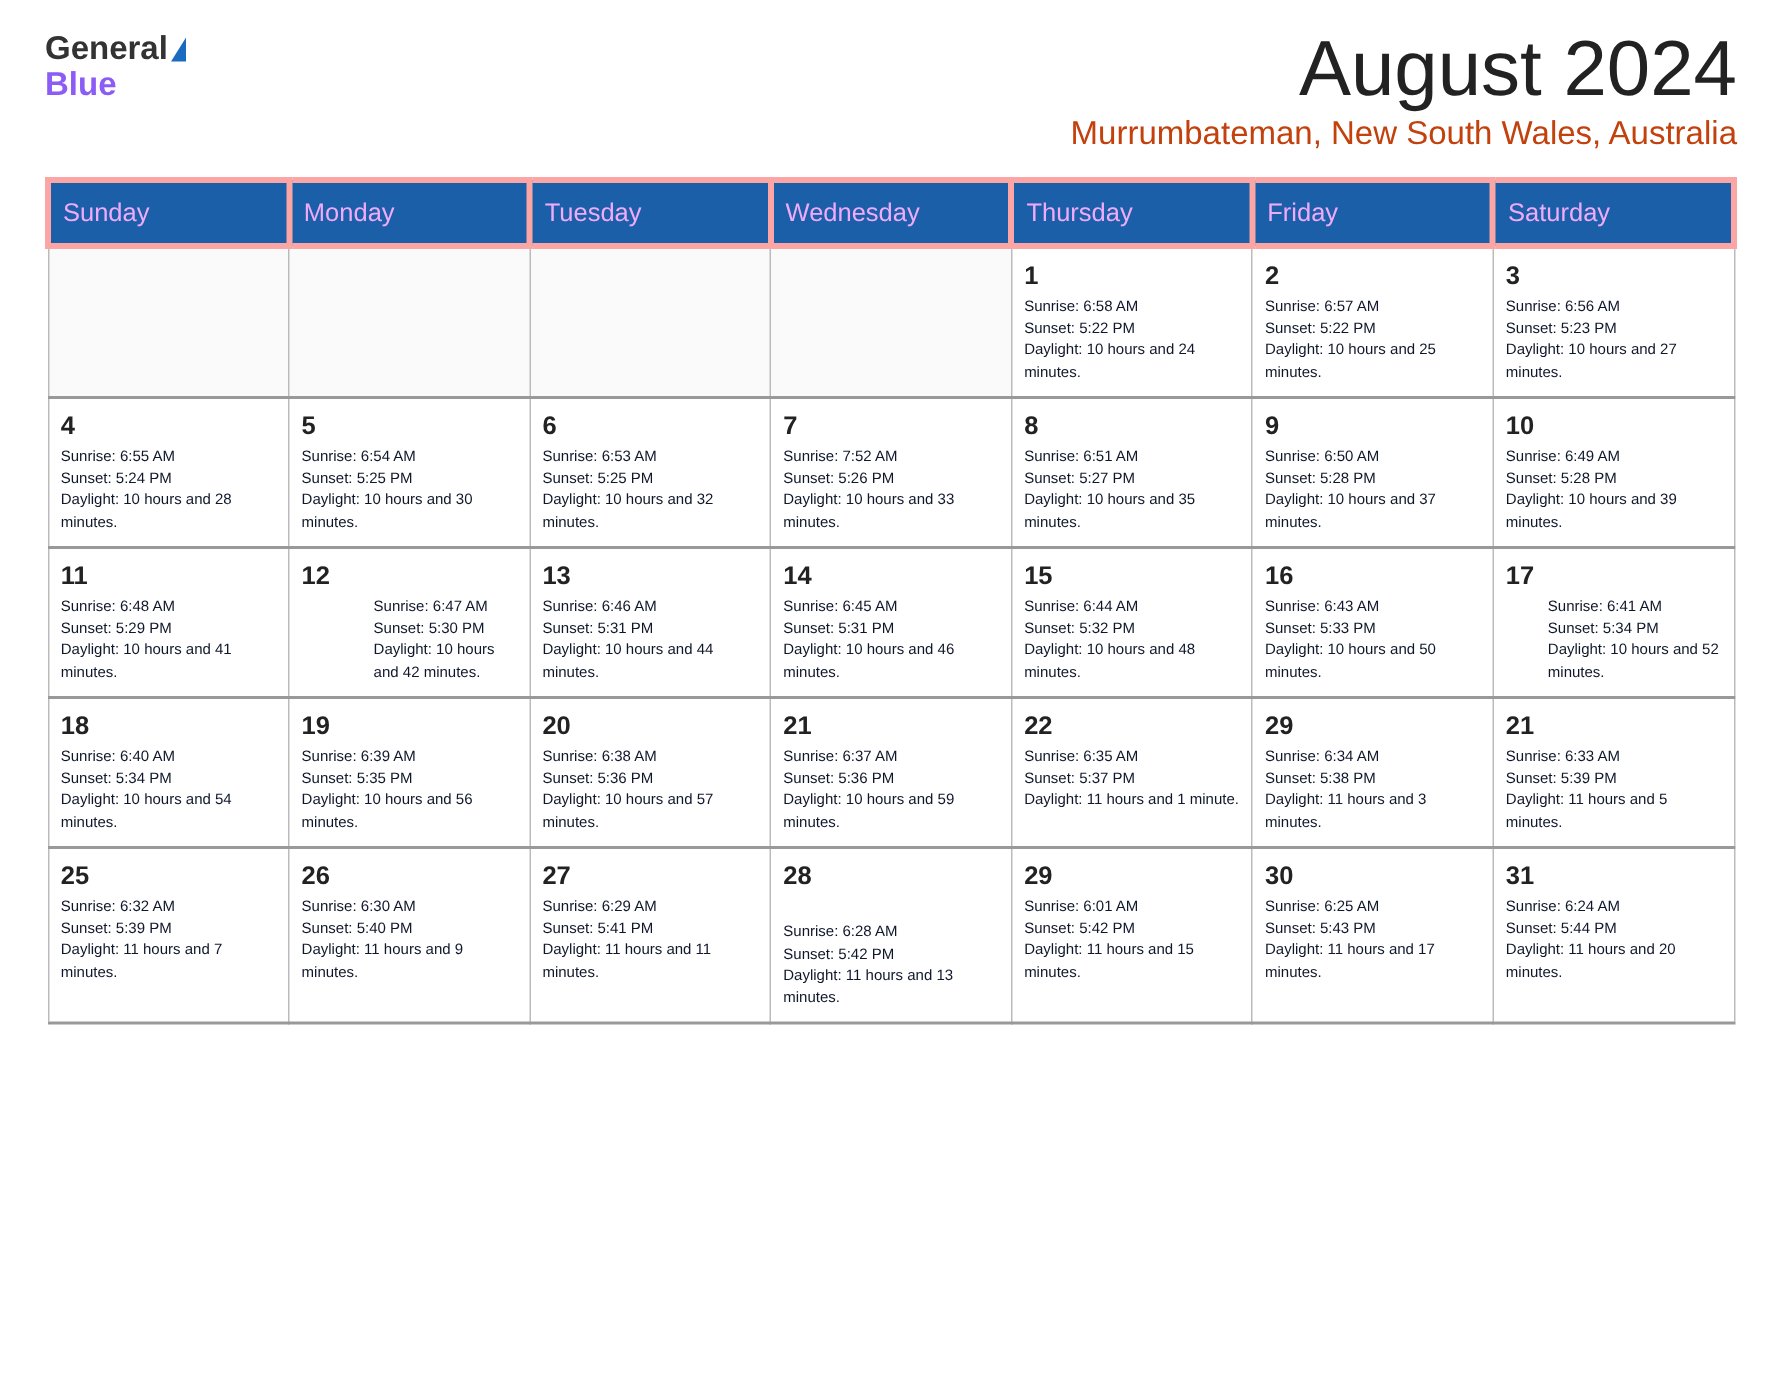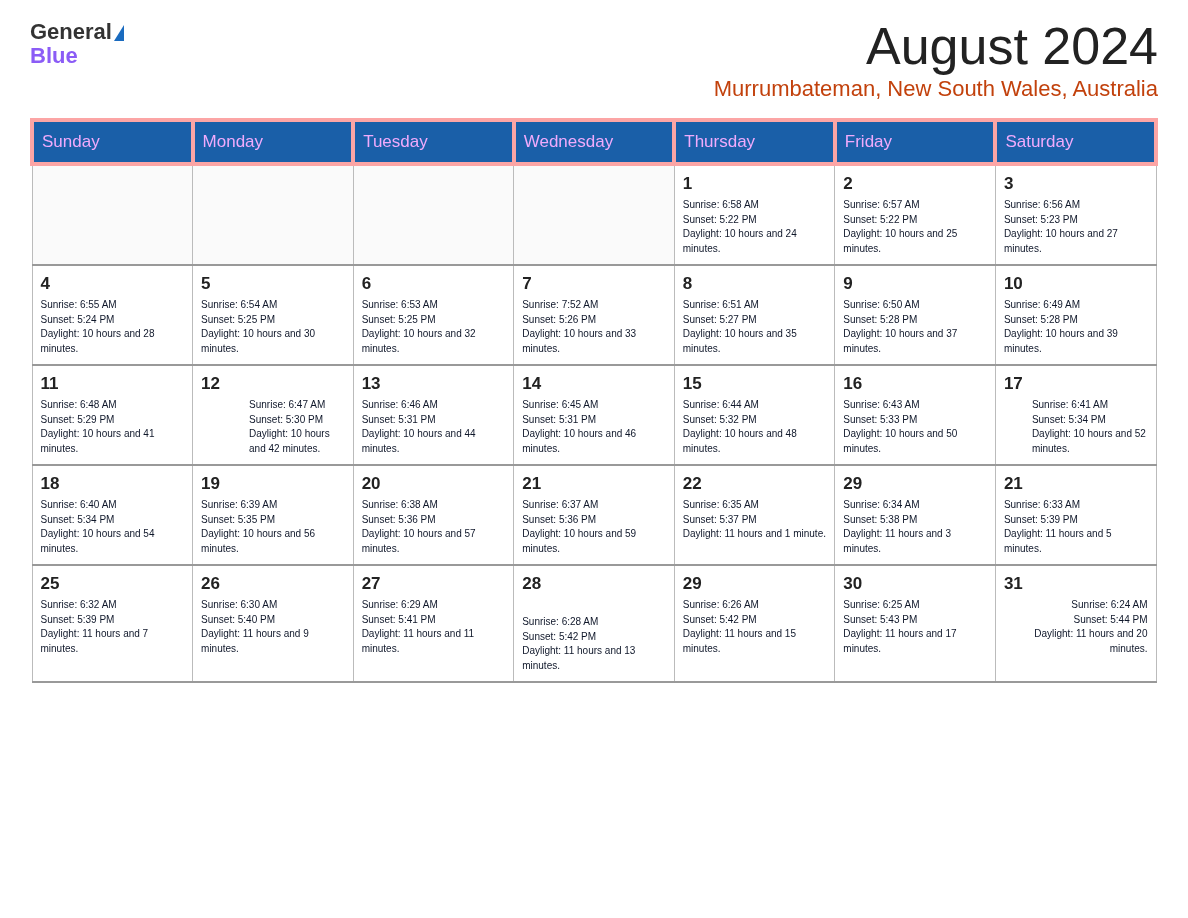--- a/index.html
+++ b/index.html
@@ -304,31 +304,31 @@
 Daylight: 11 hours and 11 minutes.</div>
         </td>
         <td>
           <div class="day-number">28</div>
           <div class="day-info" style="white-space: pre-line; margin-top: 21px;">Sunrise: 6:28 AM
 Sunset: 5:42 PM
 Daylight: 11 hours and 13 minutes.</div>
         </td>
         <td>
           <div class="day-number">29</div>
-          <div class="day-info" style="white-space: pre-line;">Sunrise: 6:26 AM
+          <div class="day-info" style="white-space: pre-line;">Sunrise: 6:01 AM
 Sunset: 5:42 PM
 Daylight: 11 hours and 15 minutes.</div>
         </td>
         <td>
           <div class="day-number">30</div>
           <div class="day-info" style="white-space: pre-line;">Sunrise: 6:25 AM
 Sunset: 5:43 PM
 Daylight: 11 hours and 17 minutes.</div>
         </td>
         <td>
           <div class="day-number">31</div>
-          <div class="day-info" style="white-space: pre-line; text-align: right;">Sunrise: 6:24 AM
+          <div class="day-info" style="white-space: pre-line;">Sunrise: 6:24 AM
 Sunset: 5:44 PM
 Daylight: 11 hours and 20 minutes.</div>
         </td>
       </tr>
     </tbody>
 </table>
 
 </body></html>

